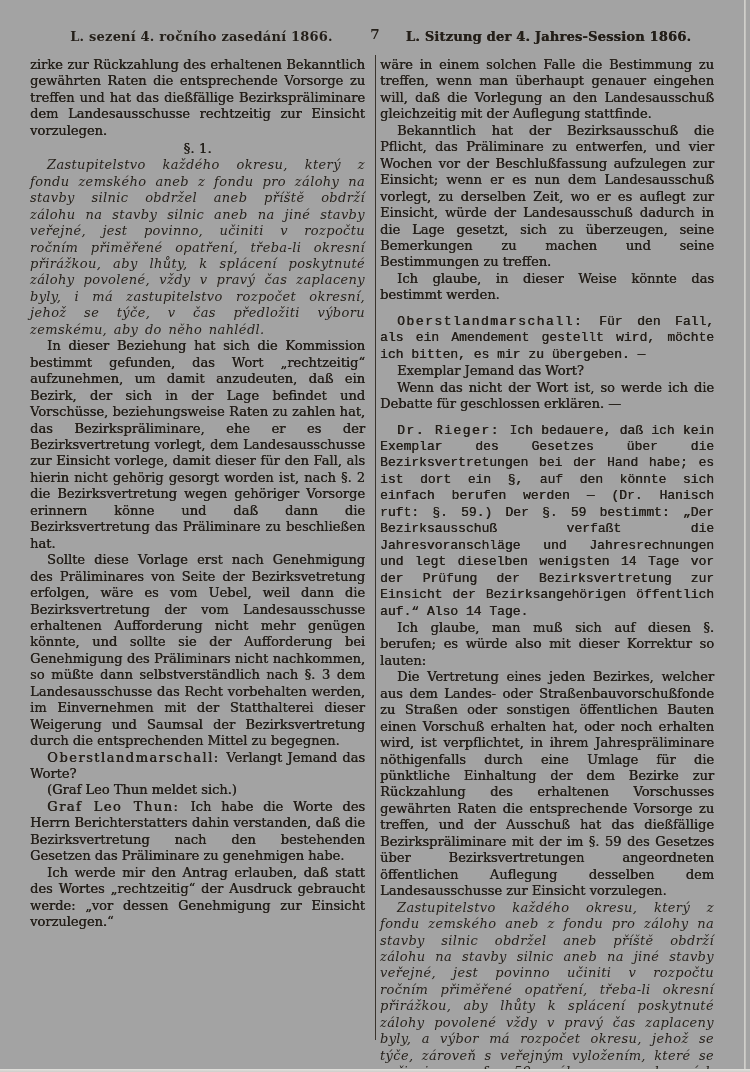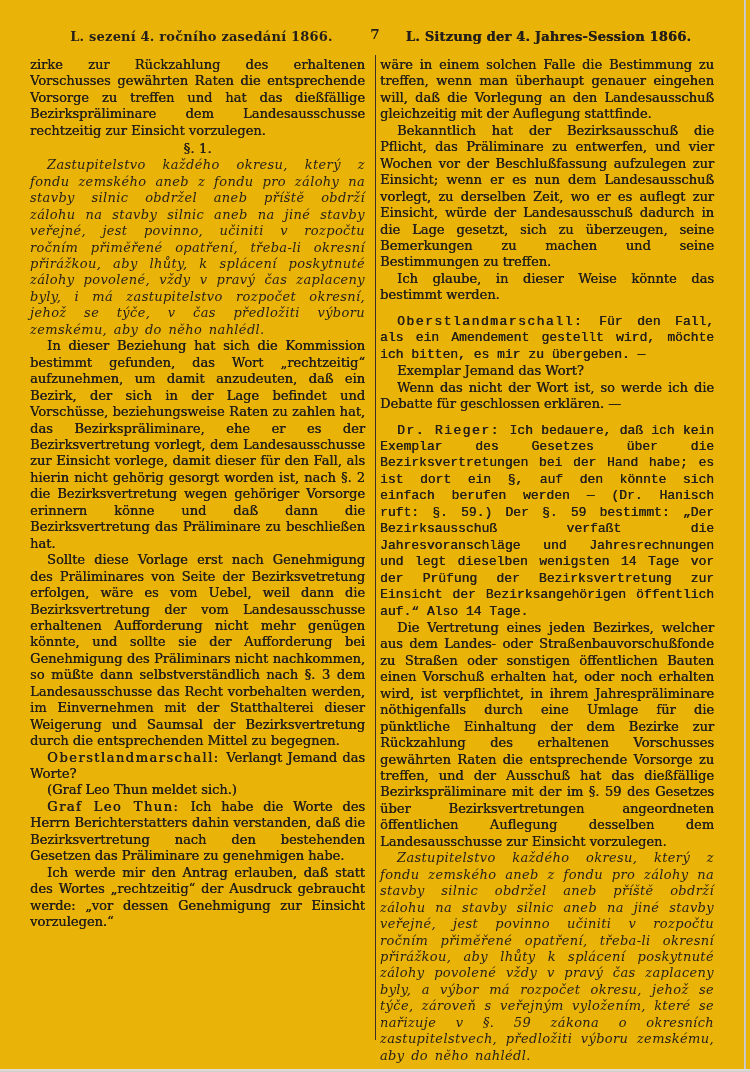--- a/index.html
+++ b/index.html
@@ -1,20 +1,20 @@
 <!DOCTYPE html>
 <html><head>
 <meta charset="utf-8">
 <style>
   html, body { margin:0; padding:0; background:#e9e8e5; }
   .page {
     position:relative;
     width:750px; height:1072px;
     margin:0 auto;
-    background:#eab308;
+    background:#a3a3a3;
     overflow:hidden;
     font-family:"DejaVu Serif", serif;
     color:#241f19;
     box-sizing:border-box;
   }
   .page-edge-right {
     position:absolute; top:0; bottom:0; right:4px; width:2px;
     background:linear-gradient(to right,#d6d5d1,#bdbcb8);
   }
   .page-edge-bottom {
@@ -81,39 +81,40 @@
       <span class="running-title">L. sezení 4. ročního zasedání 1866.</span>
     </div>
     <span class="page-number">7</span>
     <div class="header-half">
       <span class="running-title fraktur">L. Sitzung der 4. Jahres-Session 1866.</span>
     </div>
   </div>
 
   <div class="columns">
     <div class="column left">
-        <p class="para fraktur no-indent">zirke zur Rückzahlung des erhaltenen Vorschusses gewährten Raten die entsprechende Vorsorge zu treffen und hat das dießfällige Bezirkspräliminare dem Landesausschusse rechtzeitig zur Einsicht vorzulegen.</p>
+        <p class="para fraktur no-indent">zirke zur Rückzahlung des erhaltenen Bekanntlich gewährten Raten die entsprechende Vorsorge zu treffen und hat das dießfällige Bezirkspräliminare dem Landesausschusse rechtzeitig zur Einsicht vorzulegen.</p>
         <h3 class="para-heading">§. 1.</h3>
         <p class="para antiqua">Zastupitelstvo každého okresu, který z fondu zemského aneb z fondu pro zálohy na stavby silnic obdržel aneb příště obdrží zálohu na stavby silnic aneb na jiné stavby veřejné, jest povinno, učiniti v rozpočtu ročním přiměřené opatření, třeba-li okresní přirážkou, aby lhůty, k splácení poskytnuté zálohy povolené, vždy v pravý čas zaplaceny byly, i má zastupitelstvo rozpočet okresní, jehož se týče, v čas předložiti výboru zemskému, aby do něho nahlédl.</p>
         <p class="para fraktur">In dieser Beziehung hat sich die Kommission bestimmt gefunden, das Wort „rechtzeitig“ aufzunehmen, um damit anzudeuten, daß ein Bezirk, der sich in der Lage befindet und Vorschüsse, beziehungsweise Raten zu zahlen hat, das Bezirkspräliminare, ehe er es der Bezirksvertretung vorlegt, dem Landesausschusse zur Einsicht vorlege, damit dieser für den Fall, als hierin nicht gehörig gesorgt worden ist, nach §. 2 die Bezirksvertretung wegen gehöriger Vorsorge erinnern könne und daß dann die Bezirksvertretung das Präliminare zu beschließen hat.</p>
         <p class="para fraktur">Sollte diese Vorlage erst nach Genehmigung des Präliminares von Seite der Bezirksvetretung erfolgen, wäre es vom Uebel, weil dann die Bezirksvertretung der vom Landesausschusse erhaltenen Aufforderung nicht mehr genügen könnte, und sollte sie der Aufforderung bei Genehmigung des Präliminars nicht nachkommen, so müßte dann selbstverständlich nach §. 3 dem Landesausschusse das Recht vorbehalten werden, im Einvernehmen mit der Statthalterei dieser Weigerung und Saumsal der Bezirksvertretung durch die entsprechenden Mittel zu begegnen.</p>
         <p class="para fraktur"><span class="speaker">Oberstlandmarschall: </span>Verlangt Jemand das Worte?</p>
         <p class="para fraktur">(Graf Leo Thun meldet sich.)</p>
         <p class="para fraktur"><span class="speaker">Graf Leo Thun: </span>Ich habe die Worte des Herrn Berichterstatters dahin verstanden, daß die Bezirksvertretung nach den bestehenden Gesetzen das Präliminare zu genehmigen habe.</p>
         <p class="para fraktur">Ich werde mir den Antrag erlauben, daß statt des Wortes „rechtzeitig“ der Ausdruck gebraucht werde: „vor dessen Genehmigung zur Einsicht vorzulegen.“</p>
       </div>
     <div class="column-divider"></div>
     <div class="column right">
         <p class="para fraktur no-indent">wäre in einem solchen Falle die Bestimmung zu treffen, wenn man überhaupt genauer eingehen will, daß die Vorlegung an den Landesausschuß gleichzeitig mit der Auflegung stattfinde.</p>
         <p class="para fraktur">Bekanntlich hat der Bezirksausschuß die Pflicht, das Präliminare zu entwerfen, und vier Wochen vor der Beschlußfassung aufzulegen zur Einsicht; wenn er es nun dem Landesausschuß vorlegt, zu derselben Zeit, wo er es auflegt zur Einsicht, würde der Landesausschuß dadurch in die Lage gesetzt, sich zu überzeugen, seine Bemerkungen zu machen und seine Bestimmungen zu treffen.</p>
         <p class="para fraktur">Ich glaube, in dieser Weise könnte das bestimmt werden.</p>
         <p class="para fraktur gap"><span class="speaker">Oberstlandmarschall: </span>Für den Fall, als ein Amendement gestellt wird, möchte ich bitten, es mir zu übergeben. —</p>
         <p class="para fraktur">Exemplar Jemand das Wort?</p>
         <p class="para fraktur">Wenn das nicht der Wort ist, so werde ich die Debatte für geschlossen erklären. —</p>
         <p class="para fraktur gap"><span class="speaker">Dr. Rieger: </span>Ich bedauere, daß ich kein Exemplar des Gesetzes über die Bezirksvertretungen bei der Hand habe; es ist dort ein §, auf den könnte sich einfach berufen werden — (Dr. Hanisch ruft: §. 59.) Der §. 59 bestimmt: „Der Bezirksausschuß verfaßt die Jahresvoranschläge und Jahresrechnungen und legt dieselben wenigsten 14 Tage vor der Prüfung der Bezirksvertretung zur Einsicht der Bezirksangehörigen öffentlich auf.“ Also 14 Tage.</p>
+        <p class="para fraktur">Ich glaube, man muß sich auf diesen §. berufen; es würde also mit dieser Korrektur so lauten:</p>
         <p class="para fraktur">Die Vertretung eines jeden Bezirkes, welcher aus dem Landes- oder Straßenbauvorschußfonde zu Straßen oder sonstigen öffentlichen Bauten einen Vorschuß erhalten hat, oder noch erhalten wird, ist verpflichtet, in ihrem Jahrespräliminare nöthigenfalls durch eine Umlage für die pünktliche Einhaltung der dem Bezirke zur Rückzahlung des erhaltenen Vorschusses gewährten Raten die entsprechende Vorsorge zu treffen, und der Ausschuß hat das dießfällige Bezirkspräliminare mit der im §. 59 des Gesetzes über Bezirksvertretungen angeordneten öffentlichen Auflegung desselben dem Landesausschusse zur Einsicht vorzulegen.</p>
         <p class="para antiqua">Zastupitelstvo každého okresu, který z fondu zemského aneb z fondu pro zálohy na stavby silnic obdržel aneb příště obdrží zálohu na stavby silnic aneb na jiné stavby veřejné, jest povinno učiniti v rozpočtu ročním přiměřené opatření, třeba-li okresní přirážkou, aby lhůty k splácení poskytnuté zálohy povolené vždy v pravý čas zaplaceny byly, a výbor má rozpočet okresu, jehož se týče, zároveň s veřejným vyložením, které se nařizuje v §. 59 zákona o okresních zastupitelstvech, předložiti výboru zemskému, aby do něho nahlédl.</p>
       </div>
   </div>
 
   <div class="page-edge-right"></div>
   <div class="page-edge-bottom"></div>
 </div>
 
 </body></html>

